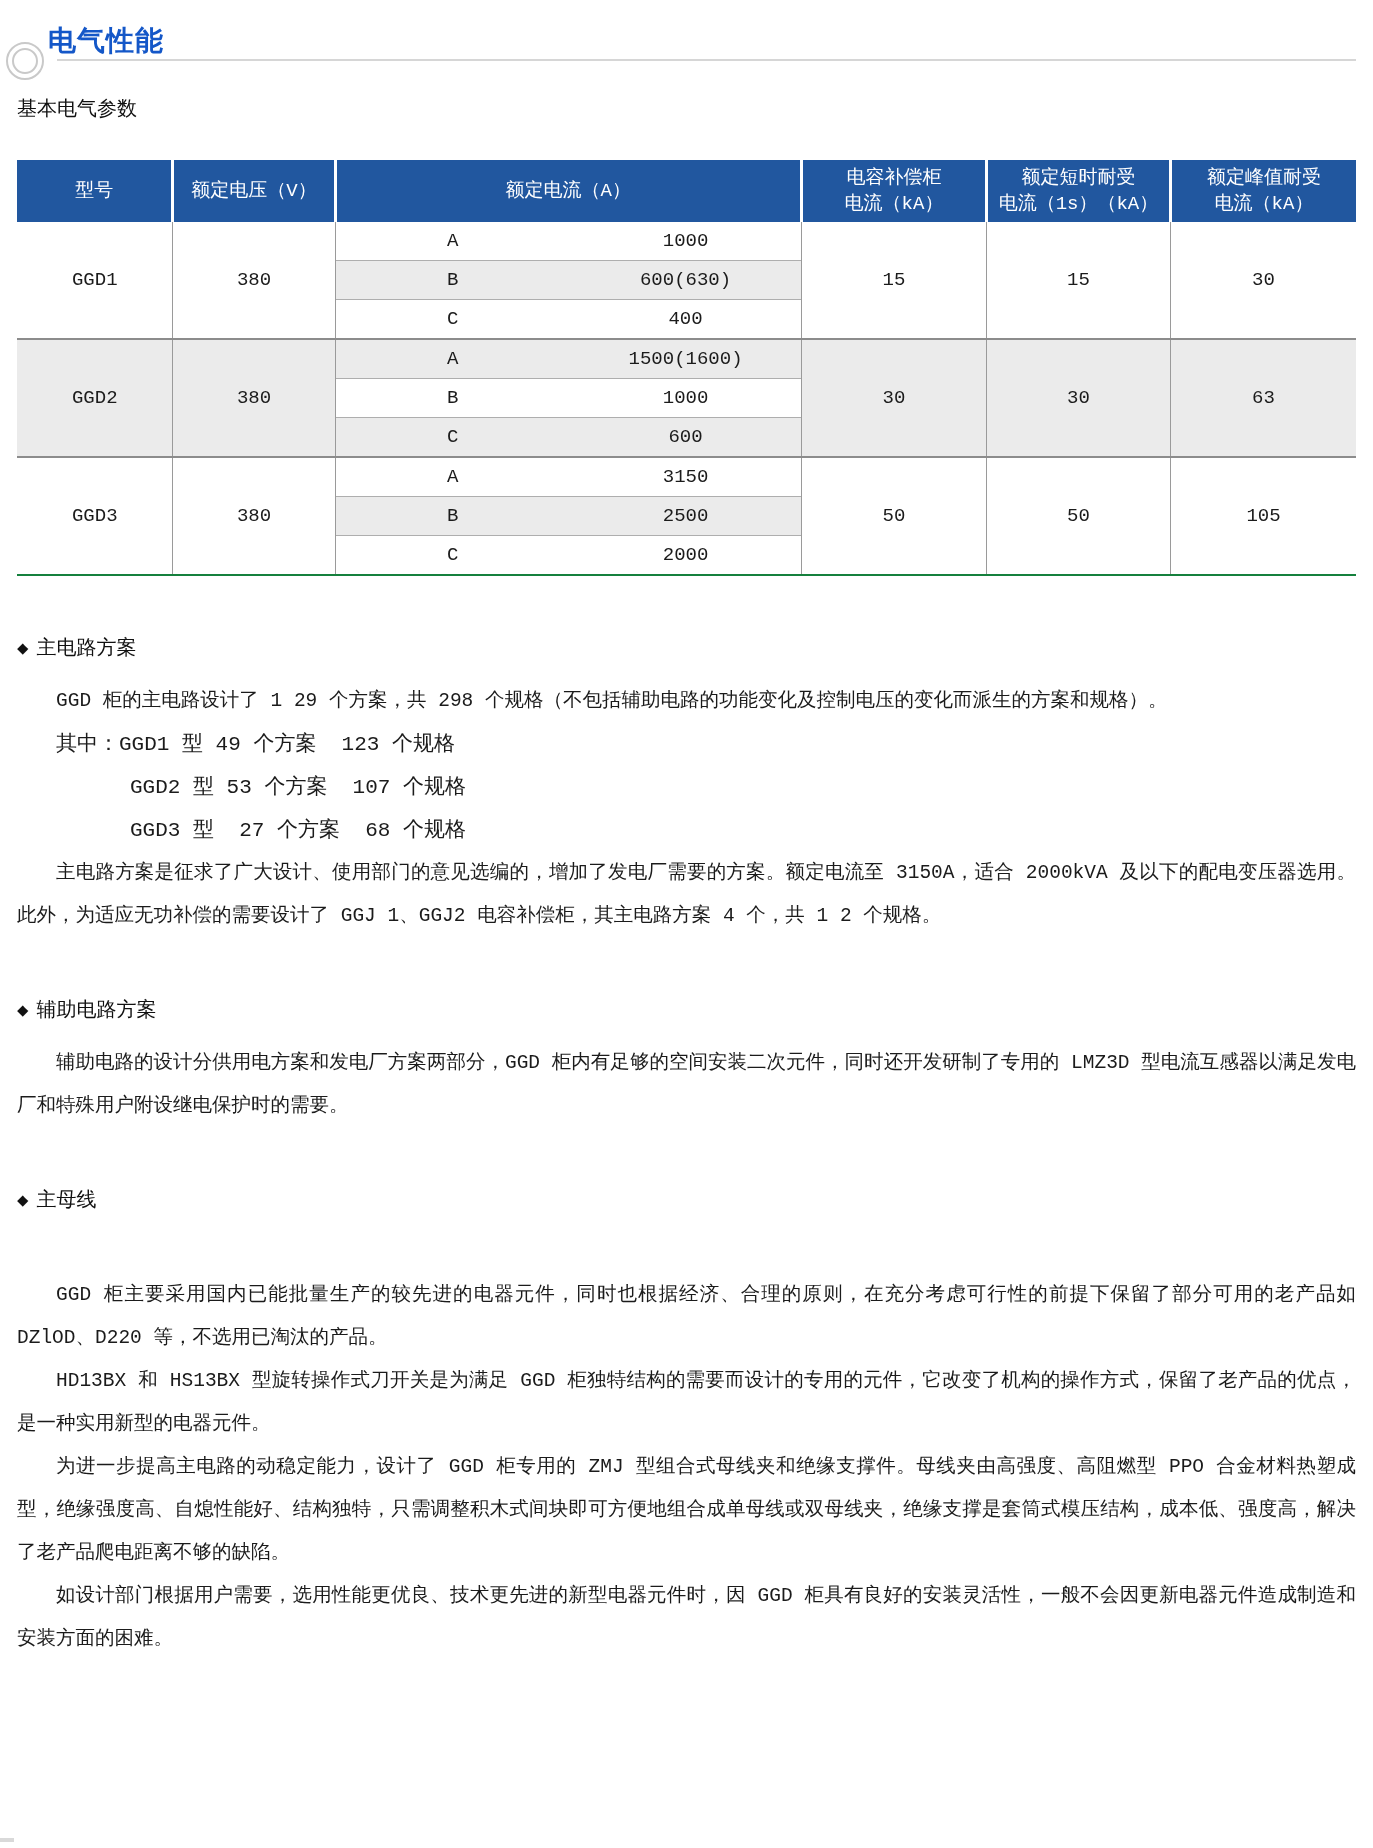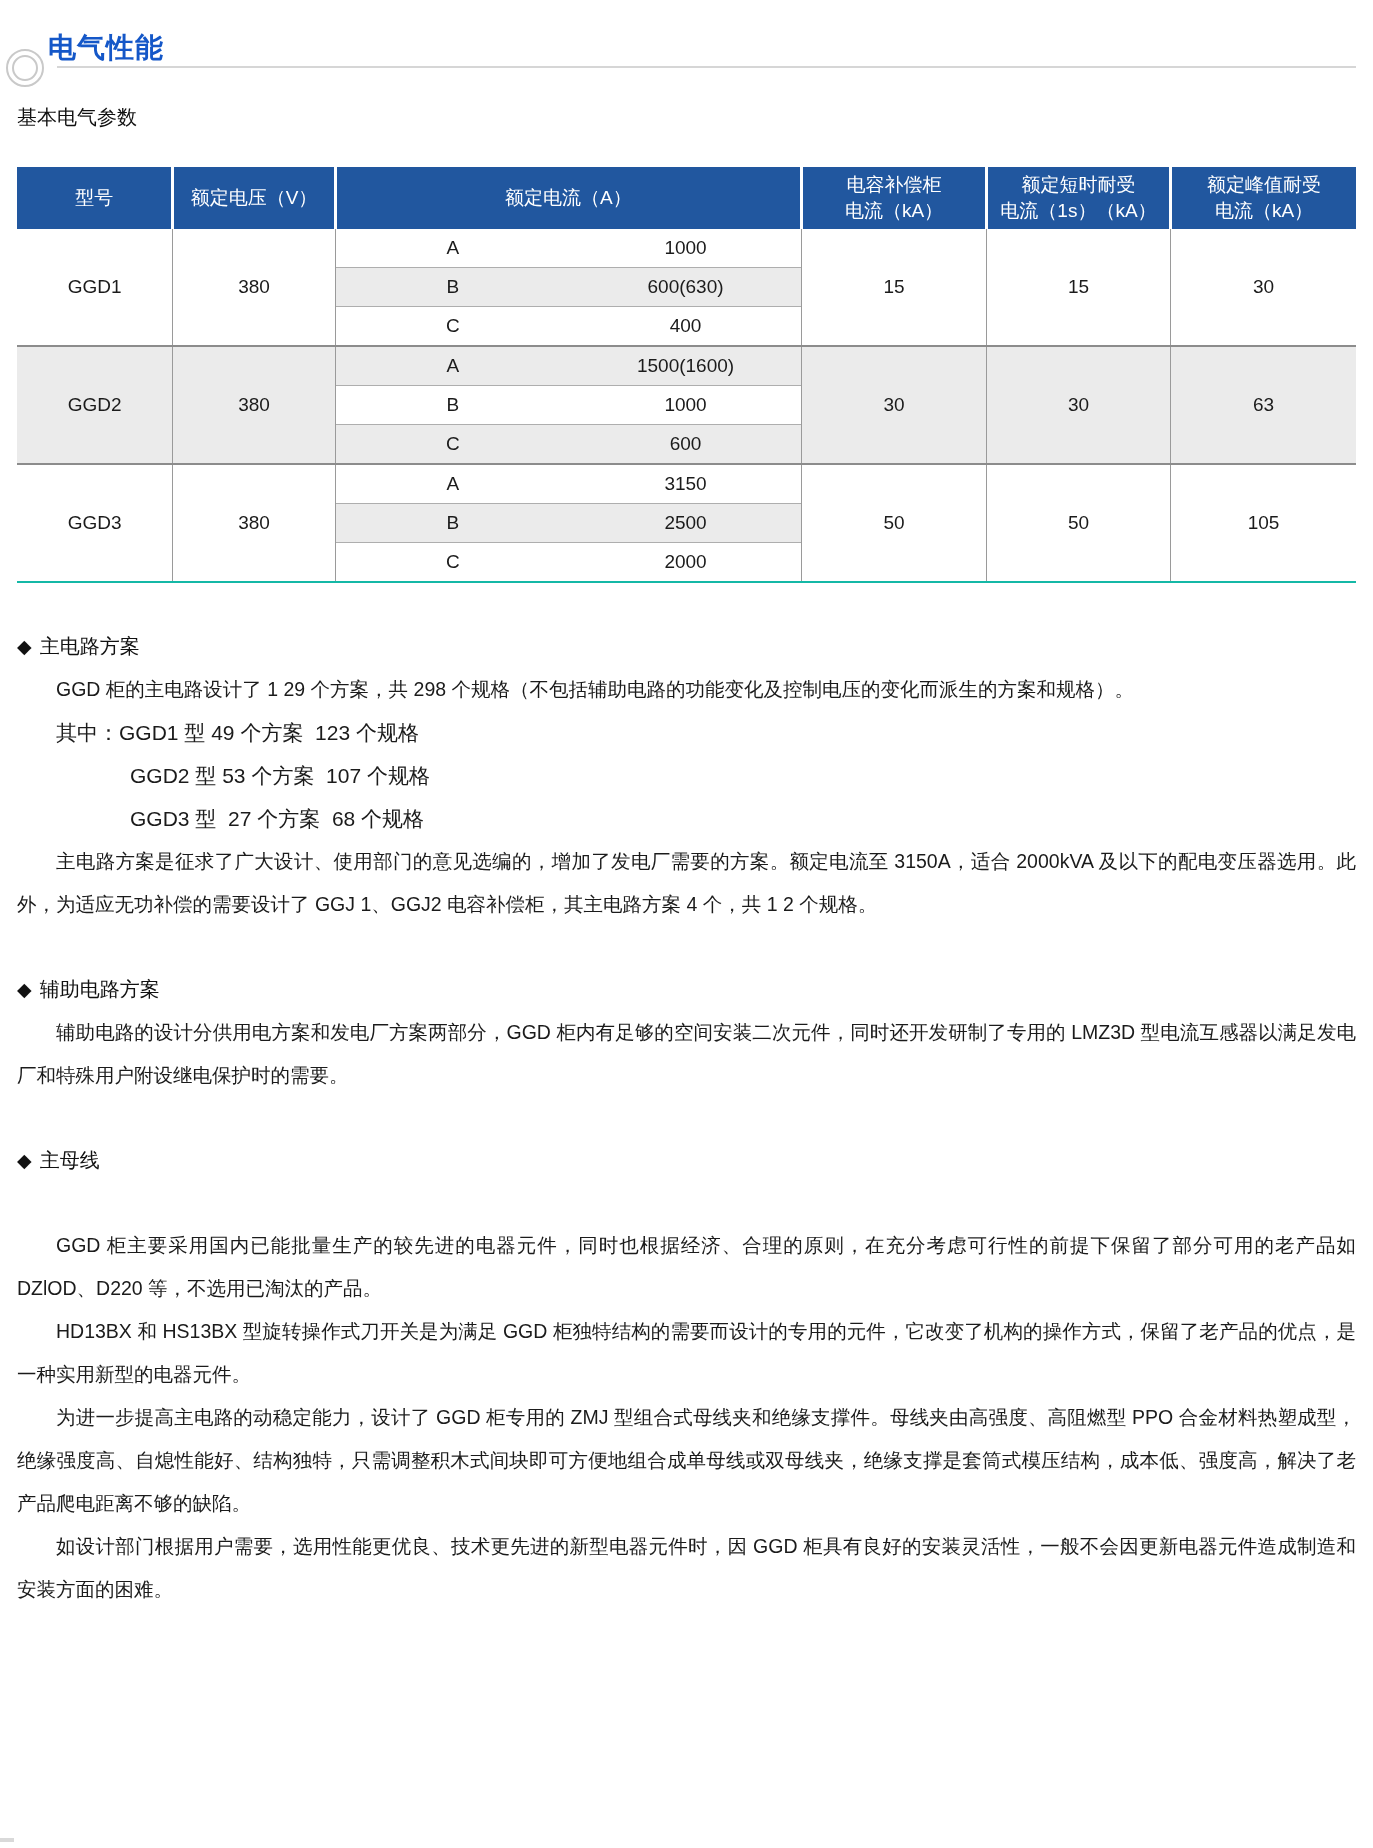--- a/index.html
+++ b/index.html
@@ -4,21 +4,21 @@
 <style>
   html,body { margin:0; padding:0; }
   body {
     width:1373px; height:1848px;
     background:#ffffff;
     font-family:"Liberation Sans","DejaVu Sans",sans-serif;
     color:#1b1b1b;
     position:relative;
     overflow:hidden;
   }
-  .page { padding:7px 17px; }
+  .page { padding:0 17px;font-family:Liberation Mono, monospace; }
 
   
   .page-header { position:relative; height:82px; }
   .decor-line {
     position:absolute; left:40px; right:0px; top:59px; height:2px;
     background:#d6d6d6;
   }
   .decor-circle {
     position:absolute; left:-11px; top:42px; width:34px; height:34px;
     border:2px solid #c9c9c9; border-radius:50%; background:#ffffff;
@@ -33,21 +33,21 @@
   }
   h2.page-subtitle {
     margin:14px 0 0 0; font-size:20px; font-weight:normal; color:#111;
     line-height:28px;
   }
 
   
   .spec-table {
     width:100%; border-collapse:collapse; table-layout:fixed;
     margin-top:36px; font-size:19px;
-    border-bottom:2px solid #14b8a6;
+    border-bottom:2px solid #15803d;
   }
   .spec-table thead th {
     background:#21579f; color:#ffffff; font-weight:normal;
     height:62px; text-align:center; vertical-align:middle;
     border-left:3px solid #ffffff; padding:0 2px;
     white-space:pre-line; line-height:26px;
   }
   .spec-table thead th:first-child { border-left:none; }
   .spec-table tbody td {
     height:38px; padding:0; text-align:center; vertical-align:middle;
@@ -57,21 +57,21 @@
   .spec-table td.c-model, .spec-table td.c-volt,
   .spec-table td.c-val,  .spec-table td.c-brk,
   .spec-table td.c-shrt { border-right:1px solid #9a9a9a; }
   .spec-table tr.grp td { border-top:2px solid #8c8c8c; }
   .spec-table tr.sub td { border-top:1px solid #aeaeae; }
 
   
   section { margin-top:42px; }
   h3.sec-heading {
     margin:0; font-size:20px; font-weight:normal; color:#111;
-    line-height:43px;
+    line-height:61px;
   }
   h3.sec-heading .diamond { font-size:19px; margin-right:8px; }
   p.para {
     margin:0; font-size:19.5px; line-height:43px; text-align:justify;
     text-indent:39px; color:#1b1b1b;
   }
   p.spec {
     margin:0; font-size:21px; line-height:43px; white-space:pre-wrap;
     padding-left:113px; color:#1b1b1b;
   }

